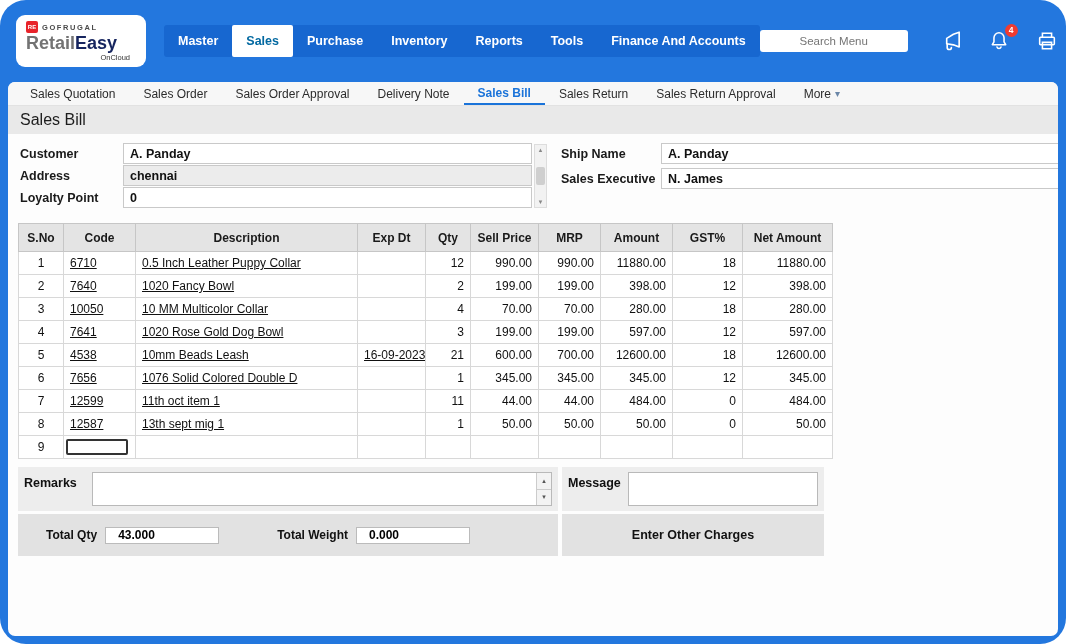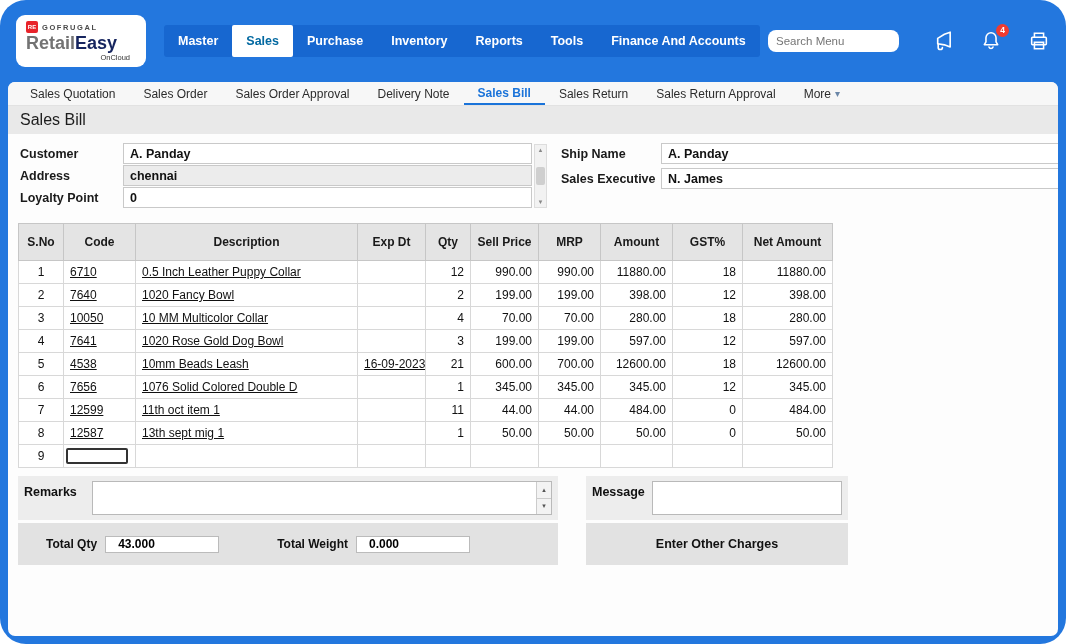--- a/index.html
+++ b/index.html
@@ -15,21 +15,21 @@
   .re-mark{width:12px;height:12px;background:#e8232a;border-radius:2px;color:#fff;font-size:6px;font-weight:700;display:flex;align-items:center;justify-content:center;}
   .gofrugal{font-size:7.5px;letter-spacing:1.6px;color:#4a4a4a;font-weight:700;}
   .brand{font-size:18px;font-weight:700;line-height:1.05;margin-top:1px;}
   .brand .retail{color:#737373;}
   .brand .easy{color:#16255f;}
   .oncloud{font-size:7.5px;color:#333;text-align:right;padding-right:6px;}
   .nav{display:flex;background:#1767d0;border-radius:3px;align-items:stretch;}
   .nav-item{padding:9px 14px;color:#fff;font-size:12.5px;font-weight:700;white-space:nowrap;}
   .nav-item.active{background:#ffffff;color:#0369a1;border-radius:2px;}
   .top-spacer{flex:1;}
-  .search-box{width:131px;height:22px;background:#fff;border:none;border-radius:8px;font-size:11.5px;padding:0 8px;color:#333;outline:none;}
+  .search-box{width:148px;height:22px;background:#fff;border:none;border-radius:3px;font-size:11.5px;padding:0 8px;color:#333;outline:none;text-align:center;}
   .icon-group{display:flex;align-items:center;gap:25px;margin-left:32px;}
   .ticon{width:23px;height:23px;position:relative;display:flex;align-items:center;justify-content:center;}
   .badge{position:absolute;top:-6px;right:-7px;background:#f03b30;color:#fff;font-size:8.5px;font-weight:700;min-width:13px;height:13px;border-radius:7px;display:flex;align-items:center;justify-content:center;padding:0 2px;}
 
   
   .card{flex:1;margin:0 8px 8px;background:#fdfdfd;border-radius:7px;overflow:hidden;display:flex;flex-direction:column;}
 
   .tabbar{height:24px;background:#f7f7f7;display:flex;padding-left:8px;border-bottom:1px solid #e2e2e2;flex-shrink:0;}
   .tab{padding:0 14px;font-size:12px;color:#2c2c2c;display:flex;align-items:center;gap:4px;white-space:nowrap;}
   .tab.active{color:#1a73d9;font-weight:700;border-bottom:2px solid #1a73d9;}
@@ -46,27 +46,27 @@
   .finput.gray{background:#ececec;}
   .finput.bold{font-weight:700;}
   .vscroll{width:13px;height:64px;background:#f2f2f2;border:1px solid #dddddd;margin:1px 0 0 2px;display:flex;flex-direction:column;justify-content:space-between;align-items:center;font-size:6px;color:#888;padding:2px 0;flex-shrink:0;}
   .vscroll .thumb{width:9px;height:18px;background:#cfcfcf;border-radius:2px;}
   .form-right{flex:1;display:flex;flex-direction:column;gap:3px;margin-left:14px;min-width:0;}
   .form-right .flabel{width:100px;}
   .form-right .finput{border-right:none;}
 
   
   .grid{margin:10px 0 0 10px;border-collapse:collapse;table-layout:fixed;width:814px;font-size:12px;flex-shrink:0;}
-  .grid th{background:#e4e4e4;border:1px solid #c6c6c6;height:37px;font-weight:700;color:#1a1a1a;text-align:center;padding:0 4px;overflow:hidden;white-space:nowrap;}
+  .grid th{background:#e4e4e4;border:1px solid #c6c6c6;height:28px;font-weight:700;color:#1a1a1a;text-align:center;padding:0 4px;overflow:hidden;white-space:nowrap;}
   .grid td{border:1px solid #d8d8d8;height:23px;background:#fff;color:#111;padding:0 6px;overflow:hidden;white-space:nowrap;}
   .a-c{text-align:center;}.a-l{text-align:left;text-decoration:underline;}.a-r{text-align:right;}
   .new-input{width:62px;height:16px;border:2px solid #333;border-radius:2px;outline:none;font-size:12px;padding:0 3px;}
 
   
-  .footer{display:flex;gap:28px;margin:8px 0 0 10px;flex-shrink:0;}
+  .footer{display:flex;gap:4px;margin:8px 0 0 10px;flex-shrink:0;}
   .fleft{width:540px;flex-shrink:0;}
   .fright{width:262px;flex-shrink:0;}
   .panel-top{background:#ededed;padding:5px 6px;display:flex;}
   .panel-label{font-size:12.5px;font-weight:700;width:68px;padding-top:4px;color:#111;flex-shrink:0;}
   .panel-label.msg{width:60px;}
   .remarks-wrap{flex:1;display:flex;border:1px solid #b9b9b9;background:#fff;height:34px;}
   .remarks-ta{flex:1;border:none;resize:none;font-size:12px;padding:2px 4px;outline:none;min-width:0;}
   .spin{width:15px;border-left:1px solid #ccc;display:flex;flex-direction:column;background:#f3f3f3;flex-shrink:0;}
   .spin div{flex:1;display:flex;align-items:center;justify-content:center;font-size:7px;color:#555;}
   .spin div:first-child{border-bottom:1px solid #ccc;}

